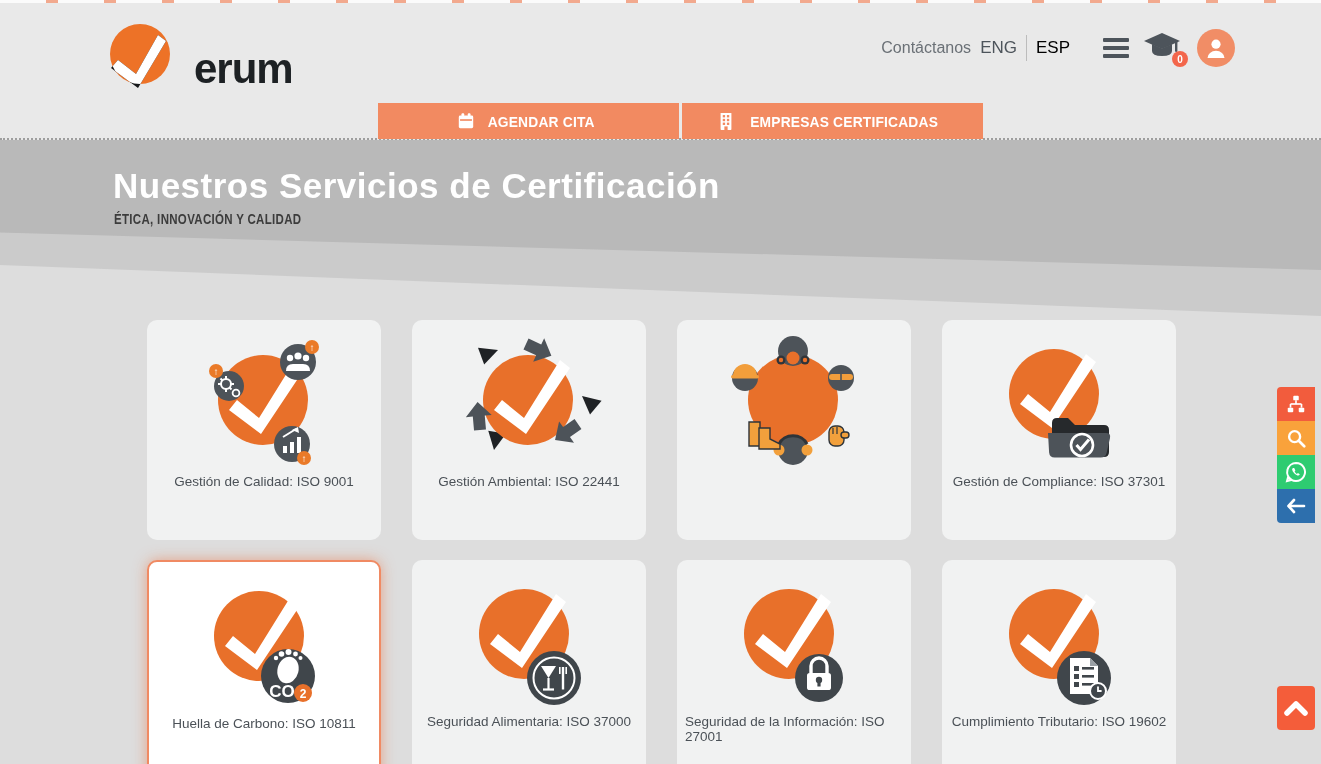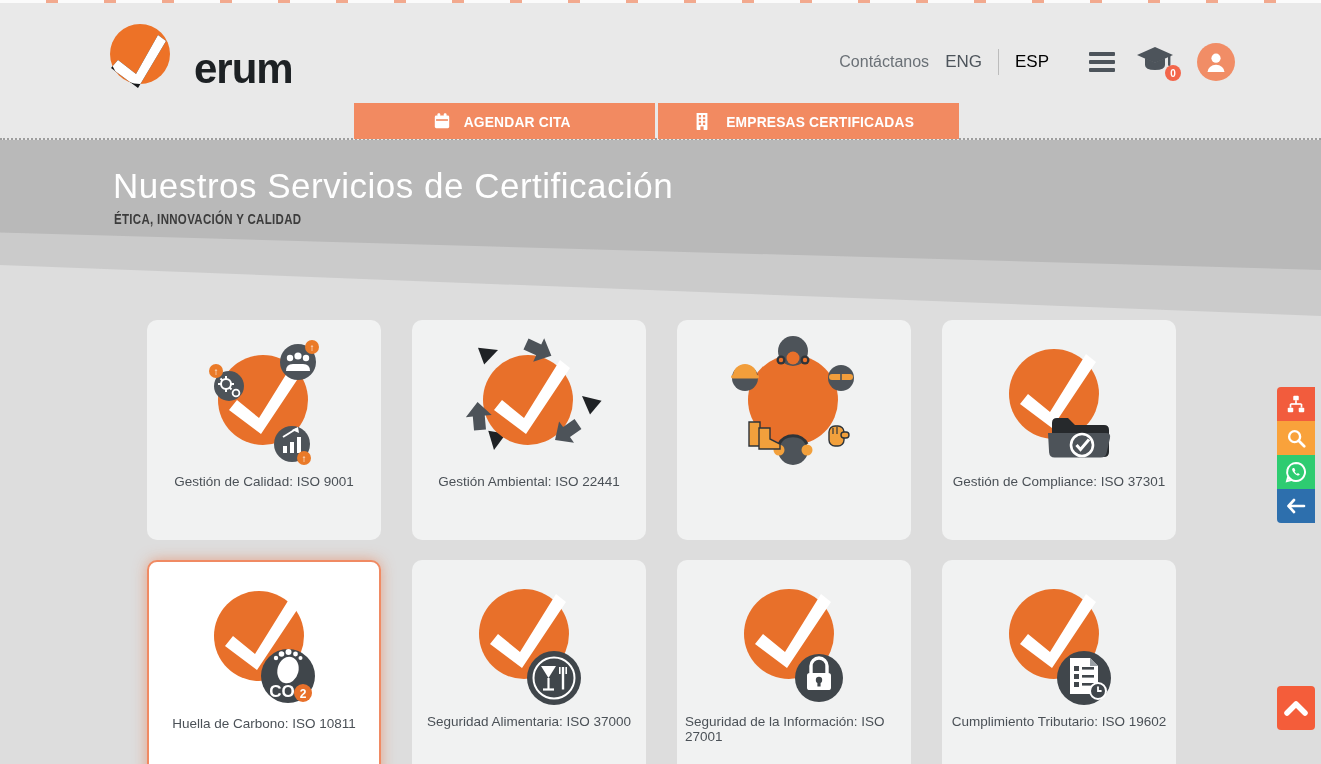--- a/index.html
+++ b/index.html
@@ -26,42 +26,42 @@
     background:#e9e9e9;
     border-bottom:2px dotted #9e9e9e;
     z-index:20;
   }
   .logo { position:absolute; left:106px; top:22px; display:flex; align-items:flex-end; cursor:pointer;gap:28px; }
   .logo-text {
     font-size:42px; font-weight:bold; color:#1d2124; letter-spacing:-1px;
     margin-left:-8px; margin-bottom:2px; line-height:1;
   }
   .header-nav {
-    position:absolute; top:44px; right:86px; display:flex; align-items:center; gap:16px;
+    position:absolute; top:30px; right:86px; display:flex; align-items:center; gap:9px;
     height:36px;
   }
   .contact-link { font-size:16px; color:#6a7076; cursor:pointer; }
   .lang-en { font-size:17px; color:#4d545b; cursor:pointer; }
   .lang-divider { width:1px; height:26px; background:#bcbcbc; }
   .lang-es { font-size:17px; color:#000000; cursor:pointer; }
   .hamburger { width:26px; display:flex; flex-direction:column; gap:4px; cursor:pointer; margin-left:24px; }
   .hamburger span { display:block; height:4px; background:#4d545b; border-radius:1px; }
   .cap-wrap { position:relative; cursor:pointer; margin-left:4px; }
   .cap-badge {
     position:absolute; right:-6px; bottom:-2px; width:16px; height:16px; border-radius:50%;
     background:#f3664b; color:#fff; font-size:10px; font-weight:bold;
     display:flex; align-items:center; justify-content:center;
   }
   .avatar {
     width:38px; height:38px; border-radius:50%; background:#f18d66;
     display:flex; align-items:center; justify-content:center; cursor:pointer; margin-left:6px;
   }
 
   
-  .actions { position:absolute; left:354px; top:103px; display:flex; gap:3px; z-index:25; }
+  .actions { position:absolute; left:378px; top:103px; display:flex; gap:3px; z-index:25; }
   .action-btn {
     width:301px; height:36px; background:#f28a61; border:none; cursor:pointer;
     color:#fff; display:flex; align-items:center; justify-content:center; gap:8px;
   }
   .action-btn .btn-label {
     font-size:15px; font-weight:bold; letter-spacing:0.2px;
     transform:scaleX(0.92); transform-origin:center;
     white-space:nowrap;
   }
 
@@ -73,21 +73,21 @@
     z-index:5;
   }
   .hero-band {
     position:absolute; top:140px; left:0; width:100%; height:134px;
     background:#b9b9b9;
     clip-path:polygon(0 0, 100% 0, 100% 97%, 0 69%);
     z-index:6;
   }
   .hero-title {
     position:absolute; left:113px; top:166px; z-index:7;
-    color:#ffffff; font-size:35px; font-weight:400; letter-spacing:0.5px;
+    color:#ffffff; font-size:35px; font-weight:700; letter-spacing:0.5px;
   }
   .hero-subtitle {
     position:absolute; left:114px; top:211px; z-index:7;
     color:#3c3c3c; font-size:14px; font-weight:bold; letter-spacing:0.4px;
     transform:scaleX(0.82); transform-origin:left center;
   }
 
   
   .cards-grid {
     position:absolute; left:147px; top:320px; z-index:8;

